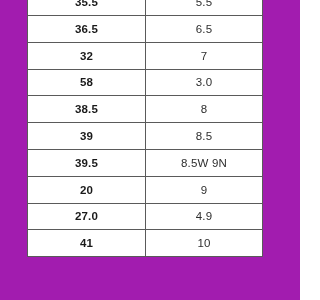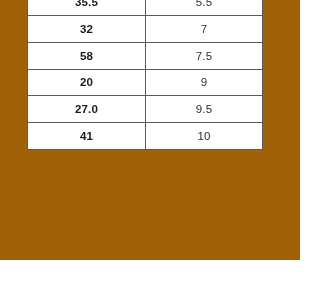--- a/index.html
+++ b/index.html
@@ -12,23 +12,23 @@
     height: 300px;
     overflow: hidden;
     font-family: "Liberation Sans", sans-serif;
     position: relative;
   }
   #size-chart-viewport {
     position: absolute;
     left: 0;
     top: 0;
     width: 300px;
-    height: 260px;
+    height: 300px;
     overflow: hidden;
-    background: #a16207;
+    background: #a21caf;
   }
   
   #size-chart-table {
     position: absolute;
     left: 27px;
     top: -11.8px;
     width: 233px;
     border-collapse: collapse;
     table-layout: fixed;
   }
@@ -62,43 +62,59 @@
 <div id="size-chart-viewport">
   <table id="size-chart-table">
     <tbody>
 
       <tr>
         <td class="col-eu">35.5</td>
         <td class="col-us">5.5</td>
       </tr>
 
 
+      <tr>
+        <td class="col-eu">36.5</td>
+        <td class="col-us">6.5</td>
+      </tr>
 
       <tr>
         <td class="col-eu">32</td>
         <td class="col-us">7</td>
       </tr>
 
 
       <tr>
         <td class="col-eu">58</td>
-        <td class="col-us">7.5</td>
+        <td class="col-us">3.0</td>
       </tr>
 
+      <tr>
+        <td class="col-eu">38.5</td>
+        <td class="col-us">8</td>
+      </tr>
 
+      <tr>
+        <td class="col-eu">39</td>
+        <td class="col-us">8.5</td>
+      </tr>
 
+      <tr>
+        <td class="col-eu">39.5</td>
+        <td class="col-us">8.5W  9N</td>
+      </tr>
 
       <tr>
         <td class="col-eu">20</td>
         <td class="col-us">9</td>
       </tr>
 
       <tr>
         <td class="col-eu">27.0</td>
-        <td class="col-us">9.5</td>
+        <td class="col-us">4.9</td>
       </tr>
 
       <tr>
         <td class="col-eu">41</td>
         <td class="col-us">10</td>
       </tr>
 
     </tbody>
   </table>
 </div>

